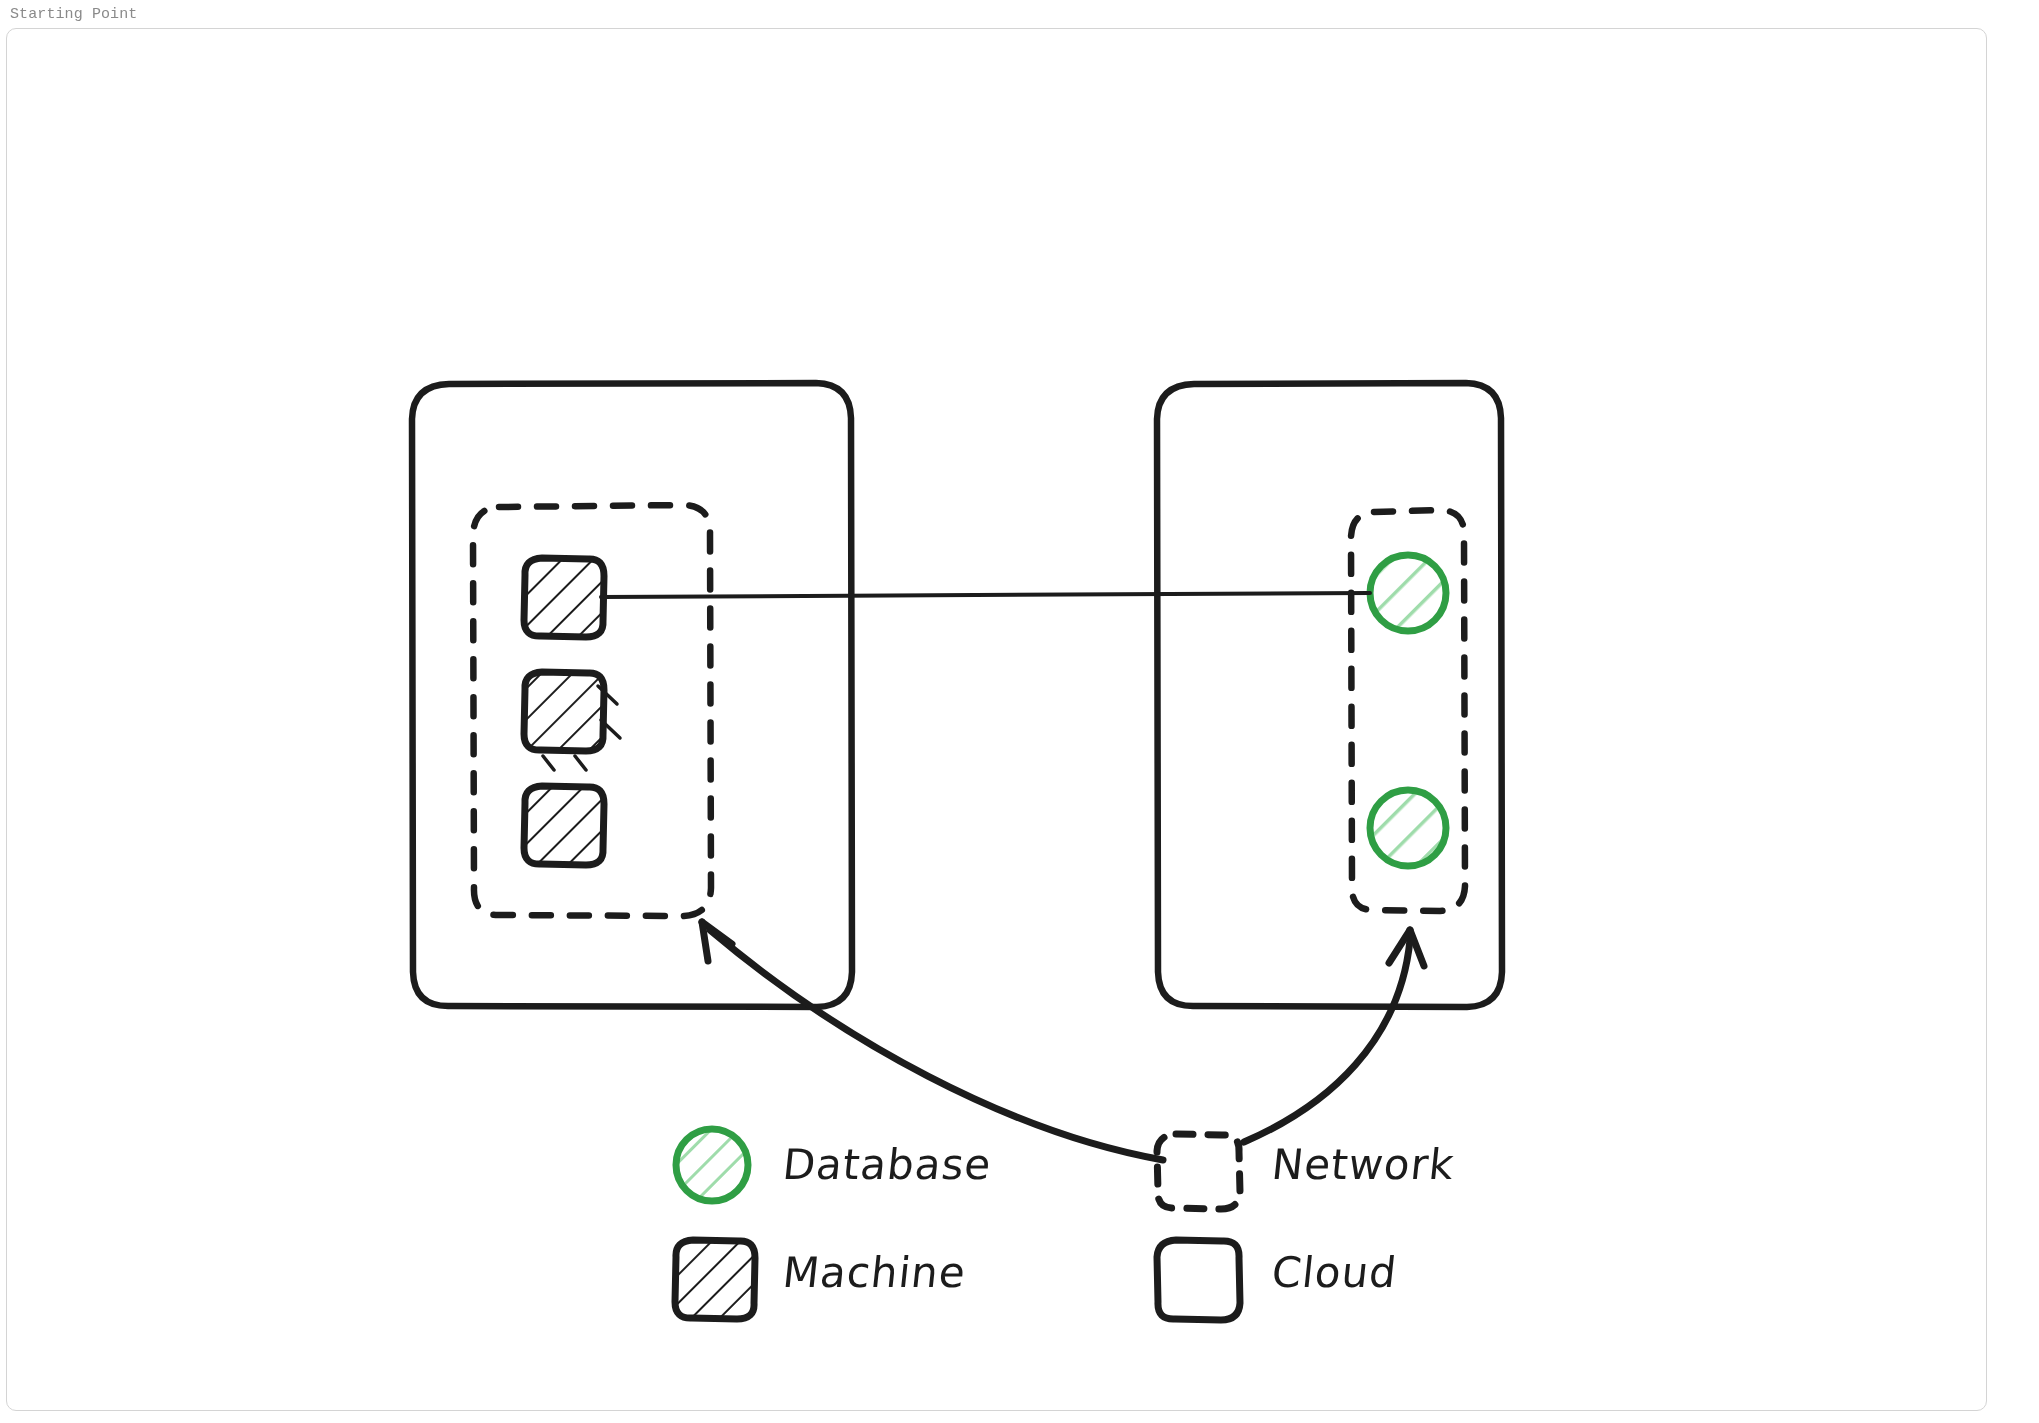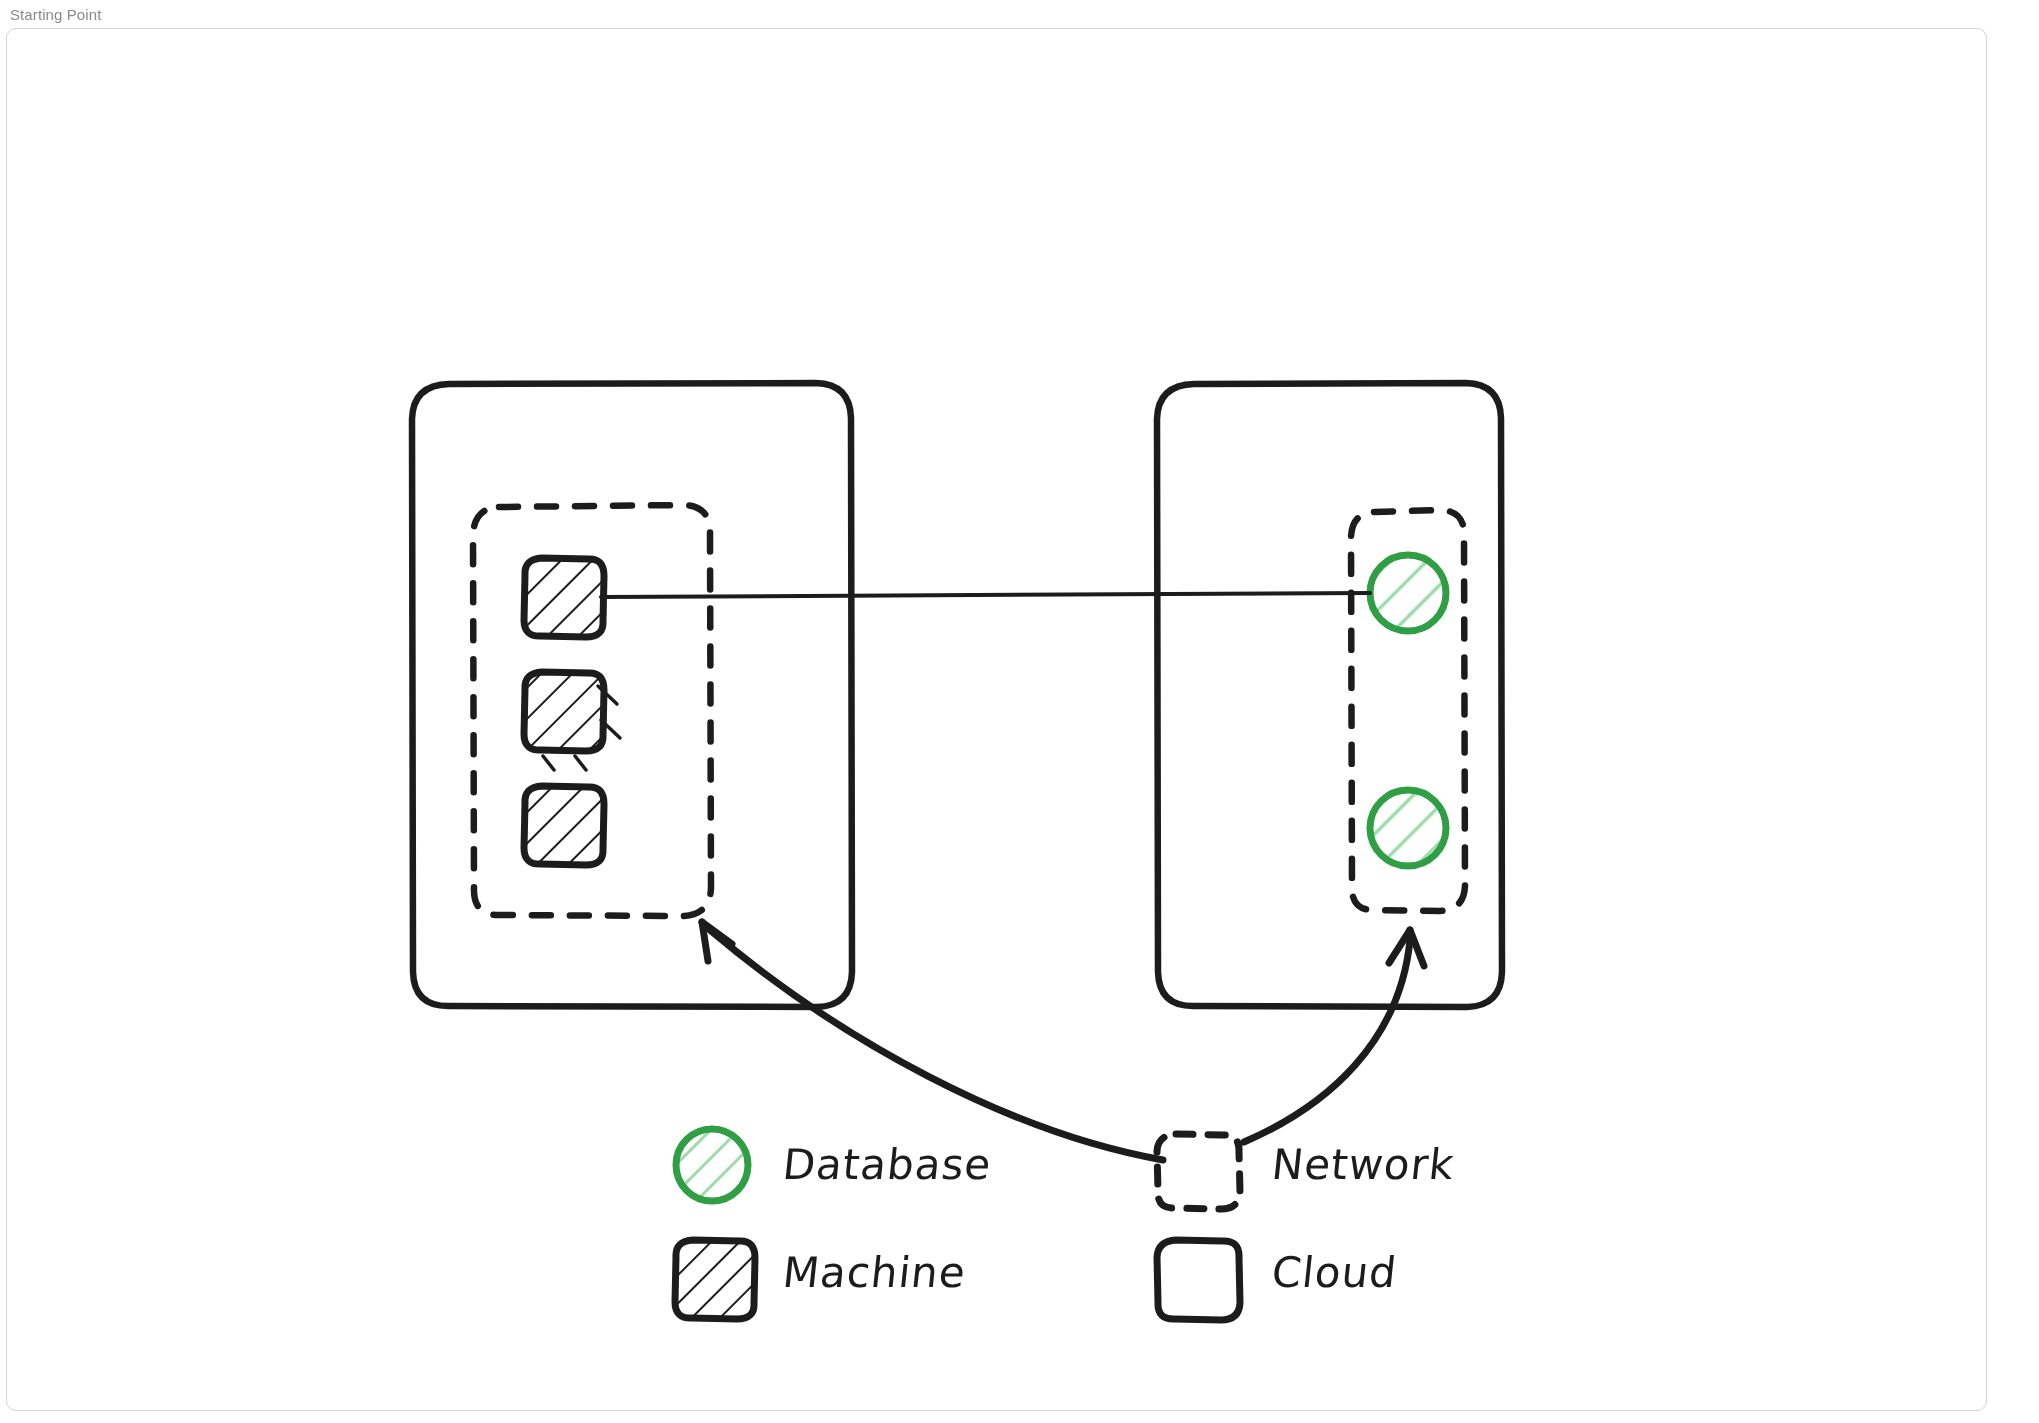--- a/index.html
+++ b/index.html
@@ -14,21 +14,21 @@
   #root {
     position: relative;
     width: 2039px;
     height: 1423px;
     background: #ffffff;
   }
   .panel-label {
     position: absolute;
     left: 10px;
     top: 6px;
-    font-family: Liberation Sans, sans-serif;
+    font-family: Liberation Mono, monospace;
     font-size: 15px;
     color: #8a8a8a;
     letter-spacing: 0.1px;
     white-space: nowrap;
   }
   .canvas-frame {
     position: absolute;
     left: 6px;
     top: 28px;
     width: 1981px;

